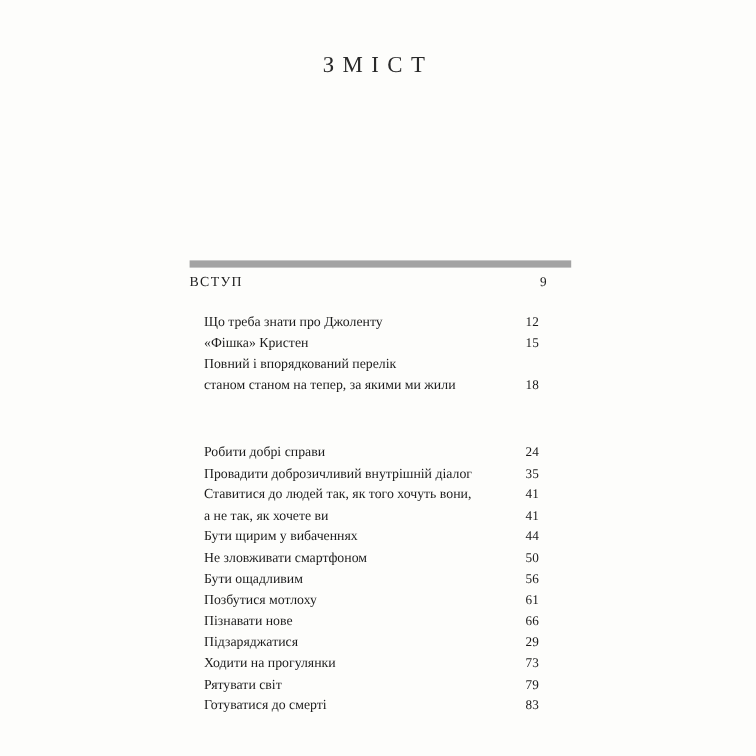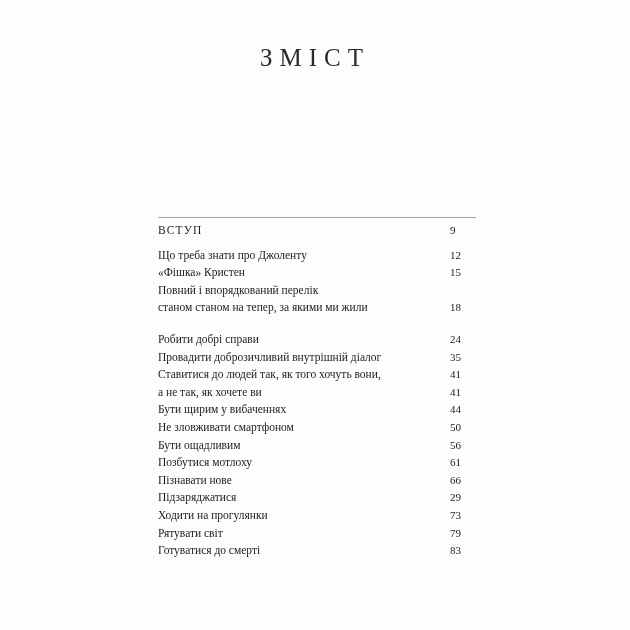--- a/index.html
+++ b/index.html
@@ -16,21 +16,21 @@
   }
   .page {
     position: relative;
     width: 630px;
     height: 630px;
     box-sizing: border-box;
   }
   .page-title {
     text-align: center;
     font-family: "Liberation Serif", serif;
-    font-size: 25px;
+    font-size: 19px;
     letter-spacing: 7px;
     color: #2a2a2a;
     margin-top: 44px;
     font-weight: normal;
   }
   .toc {
     position: absolute;
     left: 158px;
     top: 173px;
     width: 318px;
@@ -40,24 +40,24 @@
     font-size: 9.5px;
     letter-spacing: 1.1px;
     color: #3a3a3a;
     padding-bottom: 4px;
     margin-bottom: 3px;
   }
   .section-head.with-rule {
     border-bottom: 1px solid #c9c7c0;
   }
   .rule-top {
-    border-top: 1px solid #a3a3a3;
+    border-top: 6px solid #a3a3a3;
   }
   .entries {
-    margin: 0;
+    margin: 12px;
     padding: 0;
     list-style: none;
   }
   .entry {
     display: flex;
     align-items: baseline;
     font-size: 11.5px;
     line-height: 17.6px;
     color: #1c1c1c;
   }

